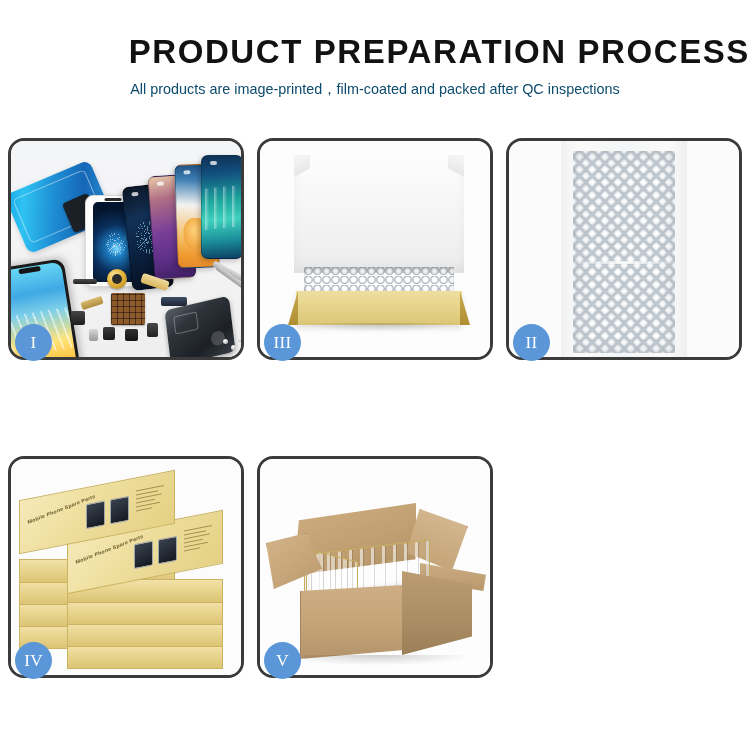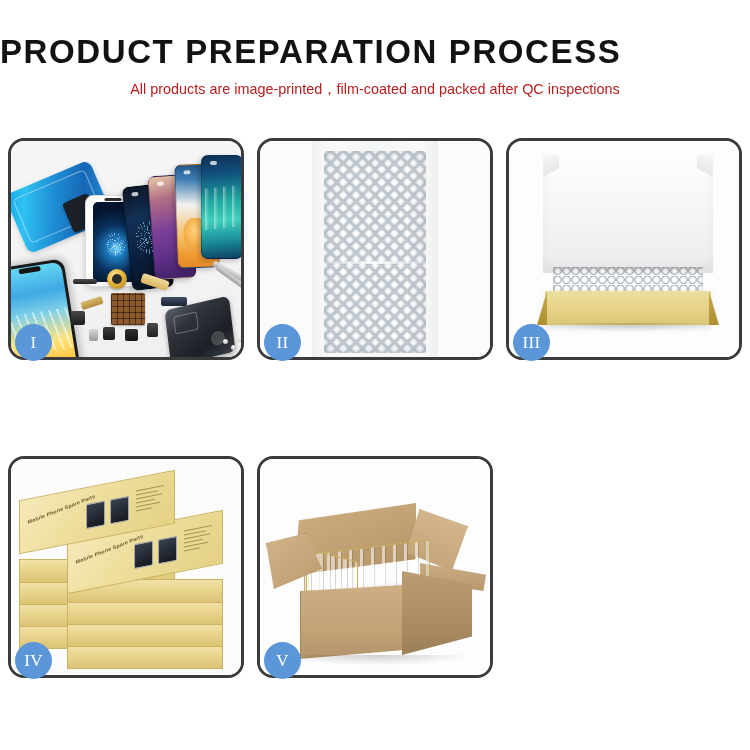--- a/index.html
+++ b/index.html
@@ -7,33 +7,33 @@
     width: 750px; height: 750px;
     background: #ffffff;
     font-family: "Liberation Sans", sans-serif;
     overflow: hidden;
   }
   #root { position: relative; width: 750px; height: 750px; }
 
   
   .hdr { position: absolute; left: 0; top: 0; width: 750px; }
   .hdr-title {
-    text-align: left;
+    text-align: right;
     font-size: 33px;
     font-weight: 700;
     letter-spacing: 1.6px;
     color: #121212;
     margin-top: 33px;
     white-space: nowrap;
   }
   .hdr-sub {
     text-align: center;
     font-size: 14.4px;
     font-weight: 400;
-    color: #b91c1c;
+    color: #0c4a6e;
     margin-top: 9px;
     white-space: nowrap;
   }
 
   
   .grid {
     position: absolute;
     left: 8px; top: 138px;
     width: 734px; height: 540px;
     display: grid;
@@ -516,37 +516,37 @@
               <i></i>
               <i></i>
               <i></i>
             </div>
         </div>
       </div>
       <div class="badge">I</div>
     </div>
 
     <div class="panel">
+      <div class="pwrap p3">
+        <div class="m-lid"></div>
+        <div class="m-inner"></div>
+        <div class="m-front"></div>
+        <div class="m-shadow"></div>
+      </div>
+      <div class="badge">III</div>
+    </div>
+
+    <div class="panel">
       <div class="pwrap p2">
         <div class="sleeve">
           <div class="bubbles"></div>
           <div class="seam"></div>
         </div>
       </div>
       <div class="badge">II</div>
-    </div>
-
-    <div class="panel">
-      <div class="pwrap p3">
-        <div class="m-lid"></div>
-        <div class="m-inner"></div>
-        <div class="m-front"></div>
-        <div class="m-shadow"></div>
-      </div>
-      <div class="badge">III</div>
     </div>
 
     <div class="panel">
       <div class="pwrap p4">
         <div class="stack">
 
           <div class="sbox sb-l" style="top:166px"></div>
           <div class="sbox sb-l" style="top:144px"></div>
           <div class="sbox sb-l" style="top:122px"></div>
           <div class="sbox sb-l" style="top:100px"></div>

